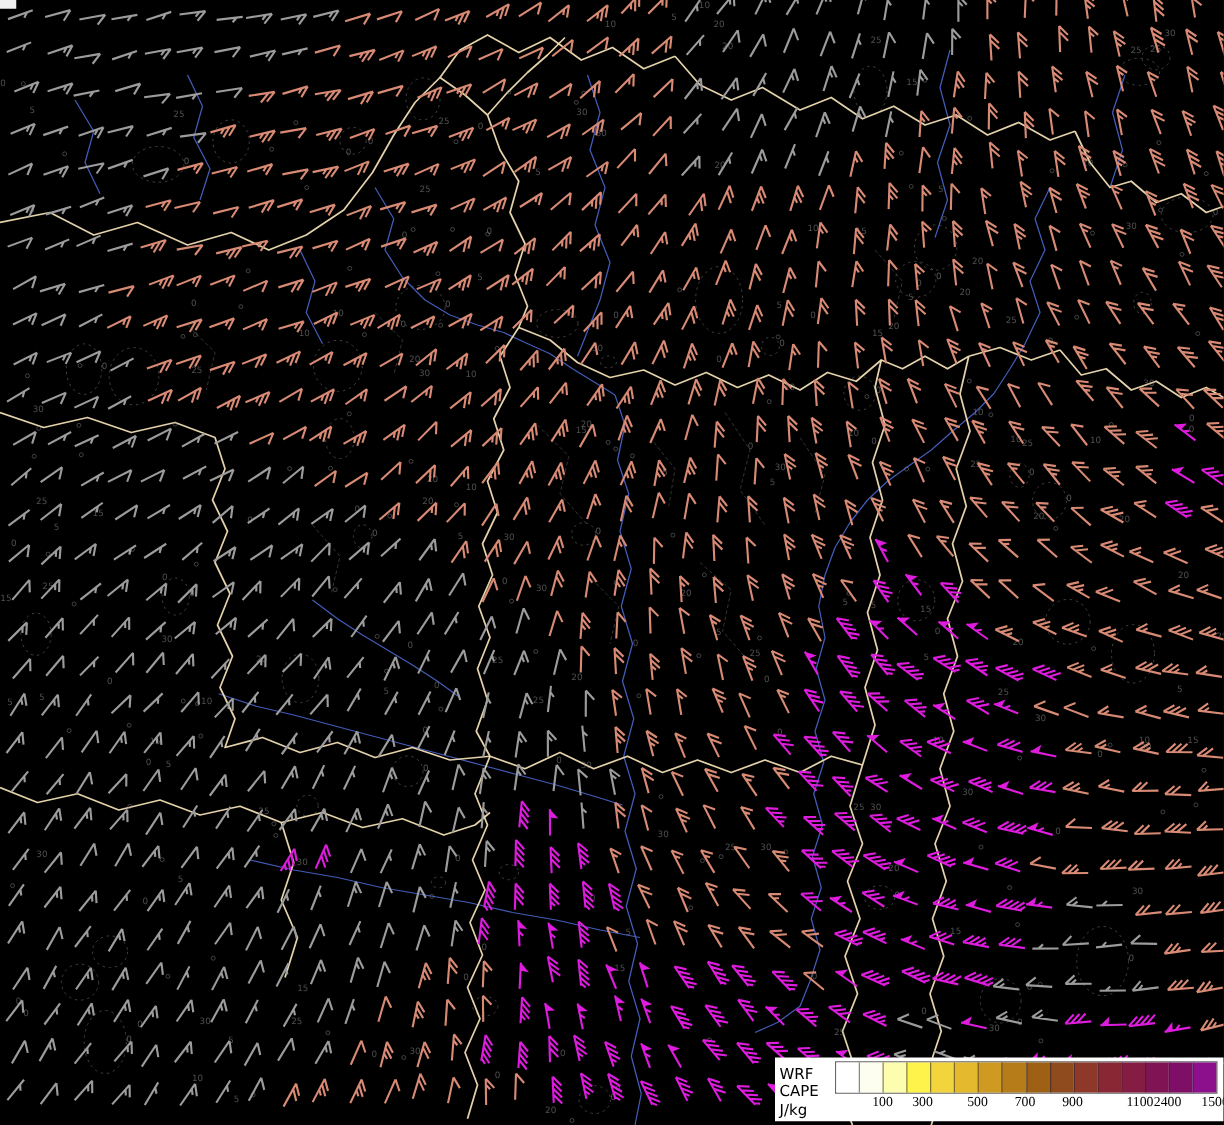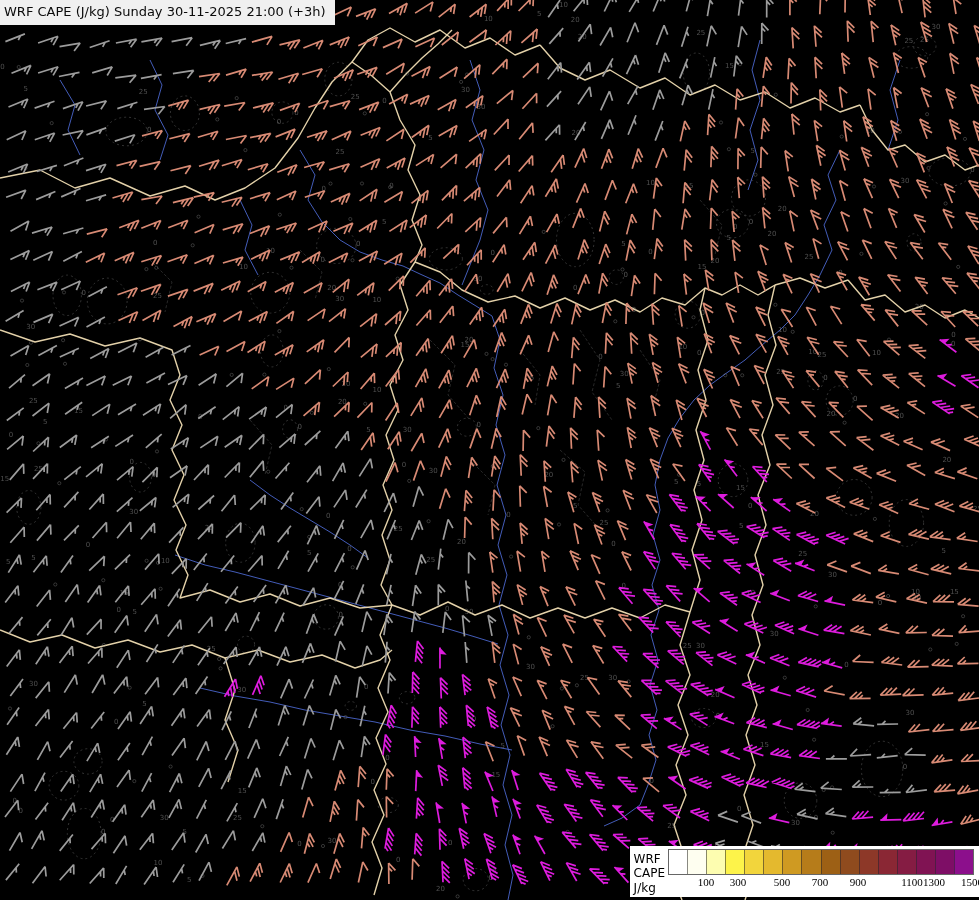--- a/index.html
+++ b/index.html
@@ -7,21 +7,21 @@
     position:relative;width:979px;height:900px;background:#000;overflow:hidden;
     font-family:"DejaVu Sans","Liberation Sans",sans-serif;
   }
   #map-svg{position:absolute;left:0;top:0;}
   .titlebox{
     position:absolute;top:0;left:0;background:#f0f0f0;color:#0a0a0a;
     font-size:13px;line-height:1.35;padding:3px 9px 4px 4px;white-space:nowrap;
   }
   .legend{
     position:absolute;right:0;bottom:3px;display:flex;background:#ffffff;
-    padding:3px 5px 2px 4px;gap:3px;align-items:flex-start;
+    padding:3px 5px 2px 4px;gap:13px;align-items:flex-start;
   }
   .legend-label{font-size:12px;line-height:1.2;color:#000;padding-top:3px;}
   .legend-scale{display:block;}
   #legend-swatches{display:flex;height:26px;border:1px solid #666;width:306px;box-sizing:border-box;}
   .swatch{flex:1 1 auto;height:100%;box-sizing:border-box;}
   .swatch + .swatch{border-left:1px solid rgba(40,40,40,0.55);}
   #legend-ticks{position:relative;height:15px;width:306px;font-size:11px;color:#000;margin-top:1px;}
   .tick{position:absolute;top:0;transform:translateX(-50%);font-family:Liberation Serif, serif;}
 </style>
 </head>
@@ -1542,21 +1542,20 @@
         <path d="M845.8,882.9 L825.0,879.7 M825.0,879.7 l8.3,-5.6" fill="none" stroke="#9c9c9c" stroke-width="1.7"></path>
         <path d="M874.0,884.3 L853.0,884.4 M853.0,884.4 l7.4,-6.8 M857.8,884.4 l7.4,-6.8 M862.6,884.4 l7.4,-6.8 M867.4,884.4 l7.4,-6.8" fill="none" stroke="#de1cde" stroke-width="1.7"></path>
         <path d="M900.7,879.3 L879.7,879.0 M879.7,879.0 l7.4,-6.7 M884.5,879.1 l7.4,-6.7 M889.3,879.1 l7.4,-6.7 M894.1,879.2 l3.7,-3.3" fill="none" stroke="#de1cde" stroke-width="1.7"></path>
         <path d="M929.0,880.9 L908.1,882.3 M908.1,882.3 l6.9,-7.2 M912.8,882.0 l6.9,-7.2 M917.6,881.7 l6.9,-7.2 M922.4,881.3 l6.9,-7.2 M927.2,881.0 l3.5,-3.6" fill="none" stroke="#de1cde" stroke-width="1.7"></path>
         <path d="M953.2,881.6 L932.6,885.9 M932.6,885.9 l5.8,-8.1 M937.3,884.9 l5.8,-8.1 M942.0,883.9 l5.8,-8.1 M946.7,883.0 l2.9,-4.1" fill="none" stroke="#de1cde" stroke-width="1.7"></path>
         <path d="M980.0,884.7 L959.2,887.7 M959.2,887.7 l6.3,-7.7 M964.0,887.0 l6.3,-7.7 M968.7,886.3 l6.3,-7.7" fill="none" stroke="#de1cde" stroke-width="1.7"></path>
       </g>
     </svg>
 
   <div class="titlebox">
-    <div>WRF CAPE (J/kg) Sunday 30-11-2025 21:00 (+3h)</div>
   </div>
 
   <div class="legend">
     <div class="legend-label">
       <div>WRF</div>
       <div>CAPE</div>
       <div>J/kg</div>
     </div>
     <div class="legend-scale">
       <div id="legend-swatches">
@@ -1577,19 +1576,19 @@
           <div class="swatch" style="background: rgb(126, 14, 102);"></div>
           <div class="swatch" style="background: rgb(140, 15, 140);"></div>
         </div>
       <div id="legend-ticks">
           <span class="tick" style="left: 38px;">100</span>
           <span class="tick" style="left: 70px;">300</span>
           <span class="tick" style="left: 114px; text-align: center;">500</span>
           <span class="tick" style="left: 152px; text-align: right;">700</span>
           <span class="tick" style="left: 190px;">900</span>
           <span class="tick" style="left: 244px;">1100</span>
-          <span class="tick" style="left: 266px;">1300</span>
+          <span class="tick" style="left: 266px;">2400</span>
           <span class="tick" style="left: 304px;">1500</span>
         </div>
     </div>
   </div>
 
 </div>
 
 </body></html>

